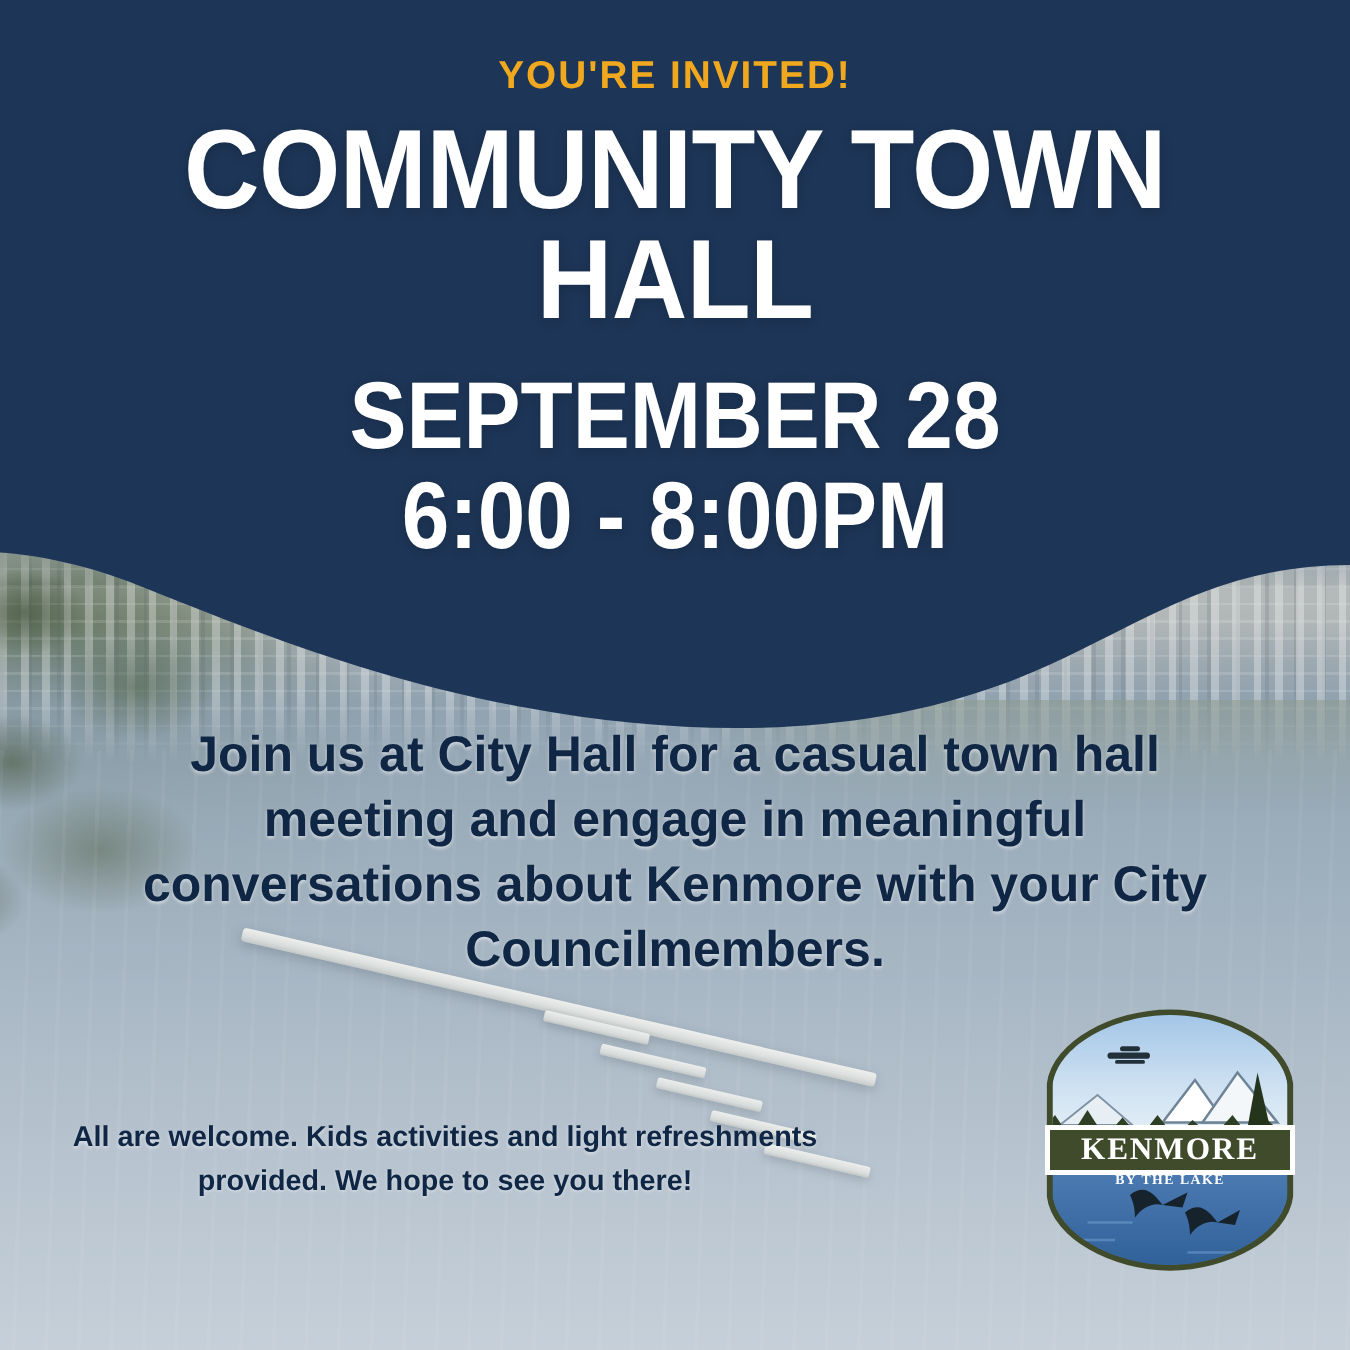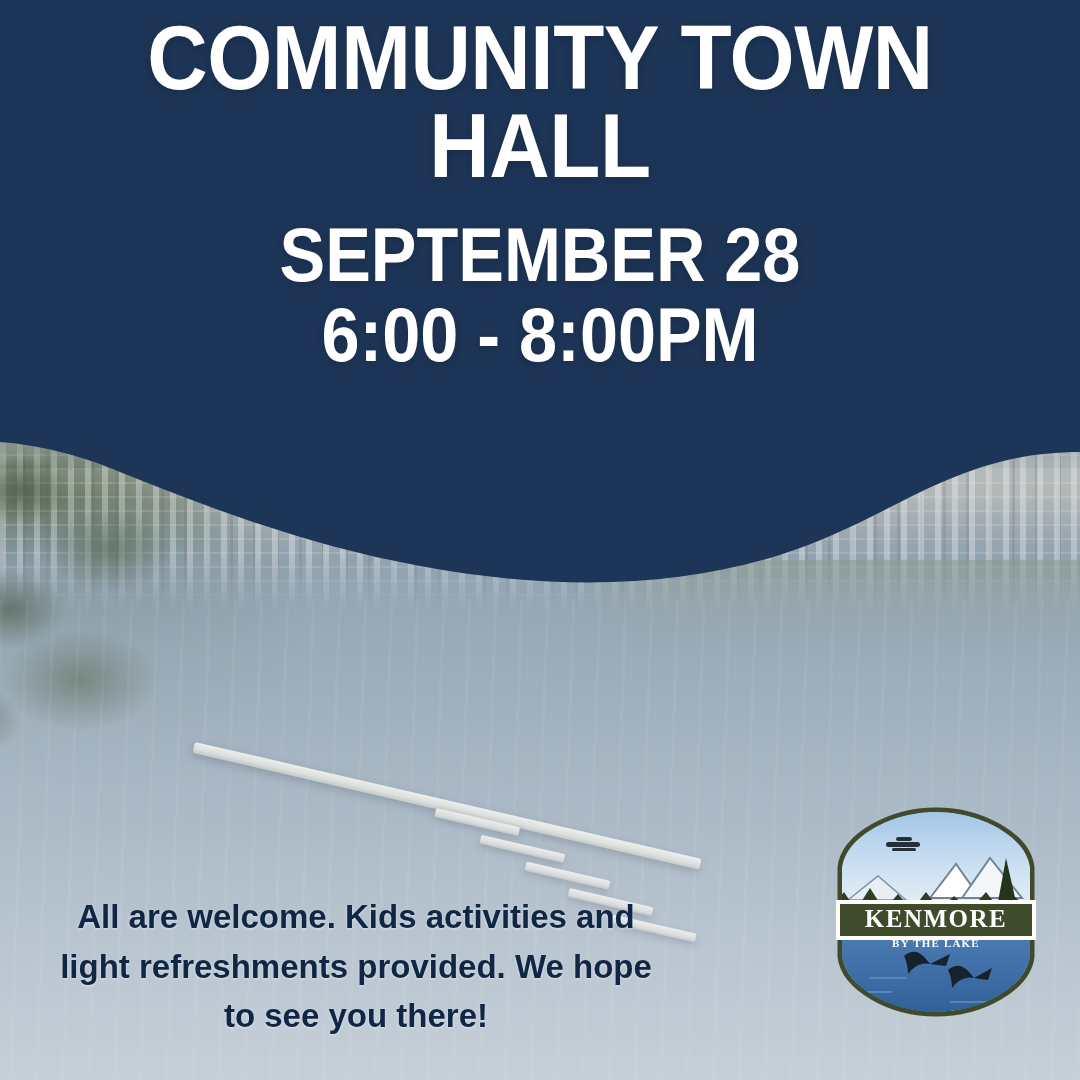--- a/index.html
+++ b/index.html
@@ -181,21 +181,21 @@
     font-weight: bold;
     text-shadow: 0 1px 3px rgba(255,255,255,.55);
   }
   .note {
     position: absolute;
     left: 46px;
     top: 892px;
     width: 620px;
     text-align: center;
     color: #0f2644;
-    font-size: 33px;
+    font-size: 23px;
     line-height: 1.50;
     font-weight: bold;
     text-shadow: 0 1px 3px rgba(255,255,255,.5);
   }
 
   
   .logo {
     position: absolute;
     right: 38px;
     bottom: 62px;
@@ -225,27 +225,29 @@
     <div class="photo-wash"></div>
   </div>
 
   <div class="navy-wave">
     <svg width="1080" height="620" viewBox="0 0 1080 620" xmlns="http://www.w3.org/2000/svg" aria-hidden="true">
       <path d="M0,0 H1080 V452 C960,452 900,512 800,548 C690,588 560,592 420,566 C300,544 200,504 110,468 C70,452 30,444 0,442 Z" fill="#1d3557"></path>
     </svg>
   </div>
 
   <div class="header-text">
+    <div class="kicker">YOU'RE INVITED!</div>
     <div class="title">COMMUNITY TOWN HALL</div>
     <div class="date-wrap">
       <div class="date">SEPTEMBER 28</div>
       <div class="time">6:00 - 8:00PM</div>
     </div>
   </div>
 
+  <div class="body-copy">Join us at City Hall for a casual town hall meeting and engage in meaningful conversations about Kenmore with your City Councilmembers.</div>
 
   <div class="note">All are welcome. Kids activities and light refreshments provided. We hope to see you there!</div>
 
   <div class="logo">
     <svg width="212" height="212" viewBox="0 0 212 212" xmlns="http://www.w3.org/2000/svg" role="img">
       <defs>
         <clipPath id="badgeClip">
           <path d="M106,6 C150,6 196,30 200,62 V150 C196,182 150,206 106,206 C62,206 16,182 12,150 V62 C16,30 62,6 106,6 Z"></path>
         </clipPath>
         <linearGradient id="skyGrad" x1="0" y1="0" x2="0" y2="1">

